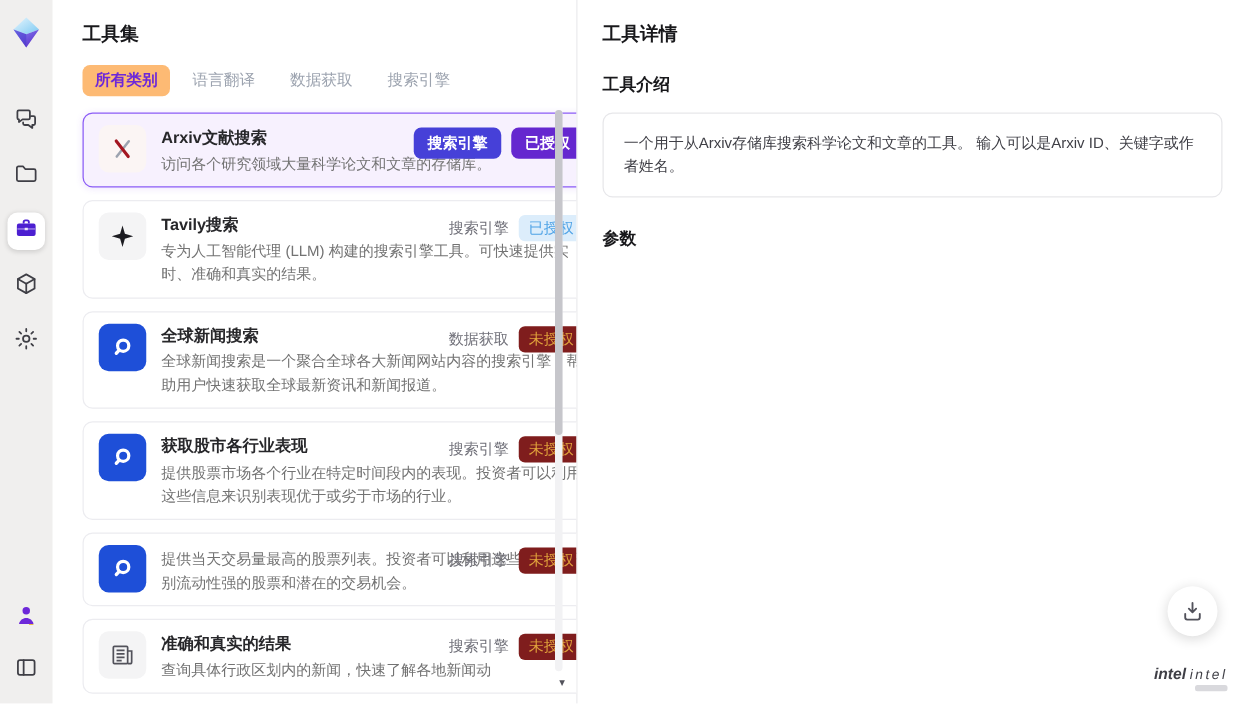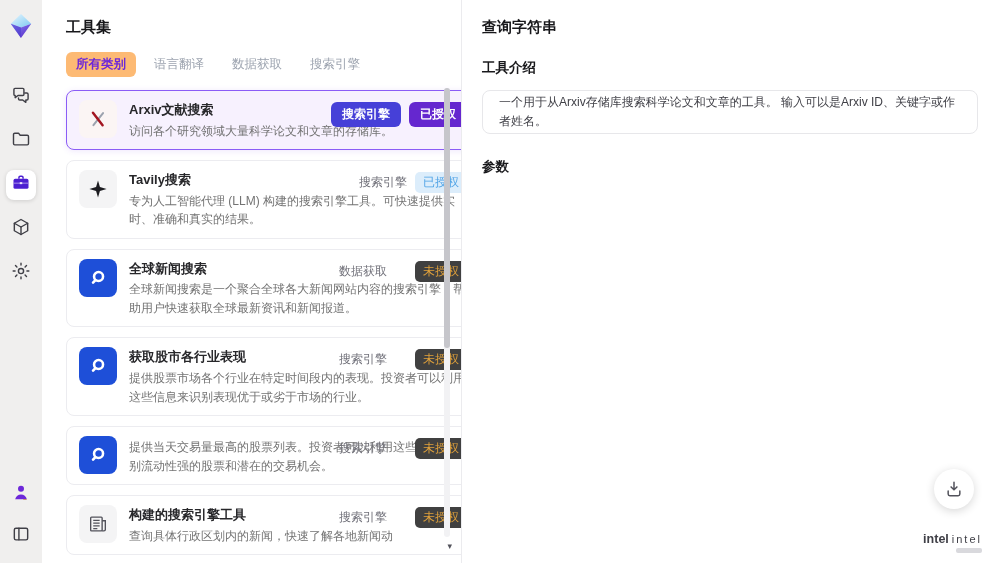--- a/index.html
+++ b/index.html
@@ -33,48 +33,48 @@
   .icon-bg-arxiv { background:#fbf5f4; }
   .icon-bg-gray  { background:#f4f4f5; }
   .icon-bg-blue  { background:#1e4fd8; }
   .card-body { flex:1; min-width:0; }
   .card-title { font-size:13px; font-weight:bold; color:#27272a; line-height:1.5; padding-right:100px; white-space:nowrap; }
   .card-desc  { font-size:12px; color:#737373; line-height:1.55; margin-top:2px; }
   .card-tags { position:absolute; top:11px; right:12px; display:flex; gap:8px; align-items:center; }
   .tag-cat { font-size:12px; color:#71717a; }
   .tag-badge { font-size:12px; padding:2px 8px; border-radius:5px; white-space:nowrap; }
   .badge-auth-yes { background:#dcedfb; color:#51a4e6; }
-  .badge-auth-no  { background:#404040; color:#dfa03b;margin-left:20px; }
+  .badge-auth-no  { background:#7f1d1d; color:#dfa03b; }
   .tag-btn { font-size:12px; font-weight:bold; color:#fff; padding:4px 11px; border-radius:6px; white-space:nowrap; }
   .tag-btn-cat  { background:#4640d8; }
   .tag-btn-auth { background:#6527cf; }
 
   
   .scrollbar { position:absolute; top:88px; right:11px; bottom:26px; width:6px; border-radius:3px; background:#f2f2f4; }
   .scroll-thumb { position:absolute; top:0; left:0; width:6px; height:260px; background:#c6c6cb; border-radius:3px; }
   .scroll-caret { position:absolute; right:9px; bottom:12px; font-size:9px; color:#52525b; line-height:1; cursor:pointer; }
 
   
   .detail-pane { flex:1; padding:18px 22px 0 20px; position:relative; }
   .detail-title { font-size:15px; font-weight:bold; color:#18181b; margin-bottom:22px; }
   .section-heading { font-size:13.5px; font-weight:bold; color:#18181b; margin-bottom:13px; }
-  .info-box { border:1px solid #e7e7ea; border-radius:8px; padding:2px 16px; font-size:12px;
+  .info-box { border:1px solid #e7e7ea; border-radius:8px; padding:14px 16px; font-size:12px;
               color:#3f3f46; line-height:1.6; margin-bottom:24px; background:#fff; }
   .param-box { border:1px solid #e7e7ea; border-radius:8px; padding:13px 16px; background:#fff; margin-bottom:10px; }
   .param-name { font-size:13px; font-weight:bold; color:#27272a; }
   .param-type { font-size:11.5px; color:#a1a1aa; margin-left:7px; }
   .param-required { font-size:11.5px; color:#f43f5e; margin-left:7px; }
   .param-desc { font-size:12px; color:#52525b; margin-top:9px; }
 
   
   .fab { position:absolute; right:26px; bottom:54px; width:40px; height:40px; border-radius:50%;
          background:#fff; box-shadow:0 2px 10px rgba(0,0,0,.16); display:flex; align-items:center;
          justify-content:center; cursor:pointer; }
   .intel-brand { position:absolute; right:18px; bottom:10px; color:#3f3f46; text-align:right; }
-  .intel-line { display:flex; align-items:baseline; gap:3px; }
+  .intel-line { display:flex; align-items:baseline; gap:3px;font-style:italic; }
   .intel-word { font-size:12.5px; font-weight:bold; letter-spacing:0; }
   .core-word  { font-size:11px; font-weight:400; letter-spacing:2px; }
   .intel-sub { width:26px; height:5px; background:#d9d9dd; border-radius:2px; margin:2px 0 0 auto; }
 </style>
 </head>
 <body>
 
 <div class="app">
 
   <div class="sidebar">
@@ -235,37 +235,37 @@
         </div>
         <div class="card">
           <div class="tool-icon icon-bg-gray">
             <svg viewBox="0 0 24 24" width="22" height="22" fill="none" stroke="#52525b" stroke-width="1.5">
               <rect x="4" y="4.5" width="12.5" height="15" rx="1"></rect>
               <path d="M16.5 8.5H20v9.5a1.5 1.5 0 0 1-1.5 1.5h-2"></path>
               <path d="M6.8 8h7M6.8 11h7M6.8 14h7M6.8 17h4.5"></path>
             </svg>
           </div>
           <div class="card-body">
-            <div class="card-title">构建的搜索引擎工具</div>
+            <div class="card-title">准确和真实的结果</div>
             <div class="card-desc">查询具体行政区划内的新闻，快速了解各地新闻动</div>
           </div>
           <div class="card-tags">
             <span class="tag-cat">搜索引擎</span>
             <span class="tag-badge badge-auth-no">未授权</span>
           </div>
         </div>
       </div>
     <div class="scrollbar">
       <div class="scroll-thumb"></div>
     </div>
     <div class="scroll-caret">▾</div>
   </div>
 
   <div class="detail-pane">
-    <div class="detail-title">查询字符串</div>
+    <div class="detail-title">工具详情</div>
 
     <div class="section-heading">工具介绍</div>
     <div class="info-box">一个用于从Arxiv存储库搜索科学论文和文章的工具。 输入可以是Arxiv ID、关键字或作者姓名。</div>
 
     <div class="section-heading">参数</div>
 
     <div class="fab icon-slot">
         <svg viewBox="0 0 24 24" width="20" height="20" fill="none" stroke="#52525b" stroke-width="1.8" stroke-linecap="round" stroke-linejoin="round">
           <path d="M12 4v8.5M8.5 9.5L12 13l3.5-3.5"></path>
           <path d="M5 14.5V18a2 2 0 0 0 2 2h10a2 2 0 0 0 2-2v-3.5"></path>

